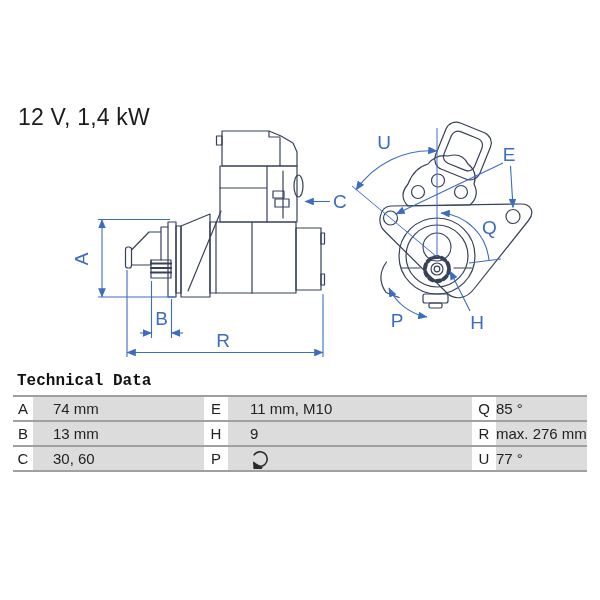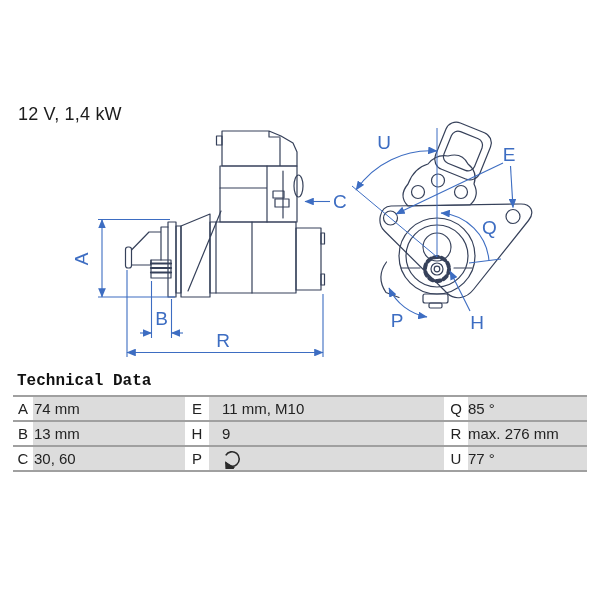--- a/index.html
+++ b/index.html
@@ -1,37 +1,37 @@
 <!DOCTYPE html>
 <html><head>
 <meta charset="utf-8">
 <style>
   html,body{margin:0;padding:0;background:#fff;}
   #stage{
     position:relative;width:600px;height:600px;background:#ffffff;overflow:hidden;
     font-family:"Liberation Sans",sans-serif;color:#1f1f1f;
   }
   .power-label{
-    position:absolute;left:18px;top:104px;font-size:18px;color:#1c1c1c;letter-spacing:.2px;
+    position:absolute;left:18px;top:104px;font-size:23px;color:#1c1c1c;letter-spacing:.2px;
   }
   .diagram-svg{position:absolute;left:0;top:0;}
   .tech-title{
     position:absolute;left:17px;top:372px;font-size:16px;font-weight:bold;color:#111;font-family:Liberation Mono, monospace;
   }
   .tbl{
     position:absolute;left:13px;top:395px;width:574px;border-top:2px solid #a0a0a0;
     font-size:15px;
   }
   .tr{display:flex;height:23px;border-bottom:2px solid #a0a0a0;align-items:stretch;}
   .kc{background:#fff;display:flex;align-items:center;justify-content:center;color:#222;}
   .vc{background:#dcdcdc;display:flex;align-items:center;color:#222;}
   .kc1{width:20px;}
-  .vc1{width:151px;padding-left:1px;}
+  .vc1{width:151px;padding-left:20px;}
   .kc2{width:24px;}
-  .vc2{width:222px;padding-left:13px;}
+  .vc2{width:222px;padding-left:22px;}
   .kc3{width:24px;}
   .vc3{flex:1;}
   .rot-icon{display:block;}
   svg text{font-family:"Liberation Sans",sans-serif;}
 </style>
 </head>
 <body>
 
 <div id="stage">
 

